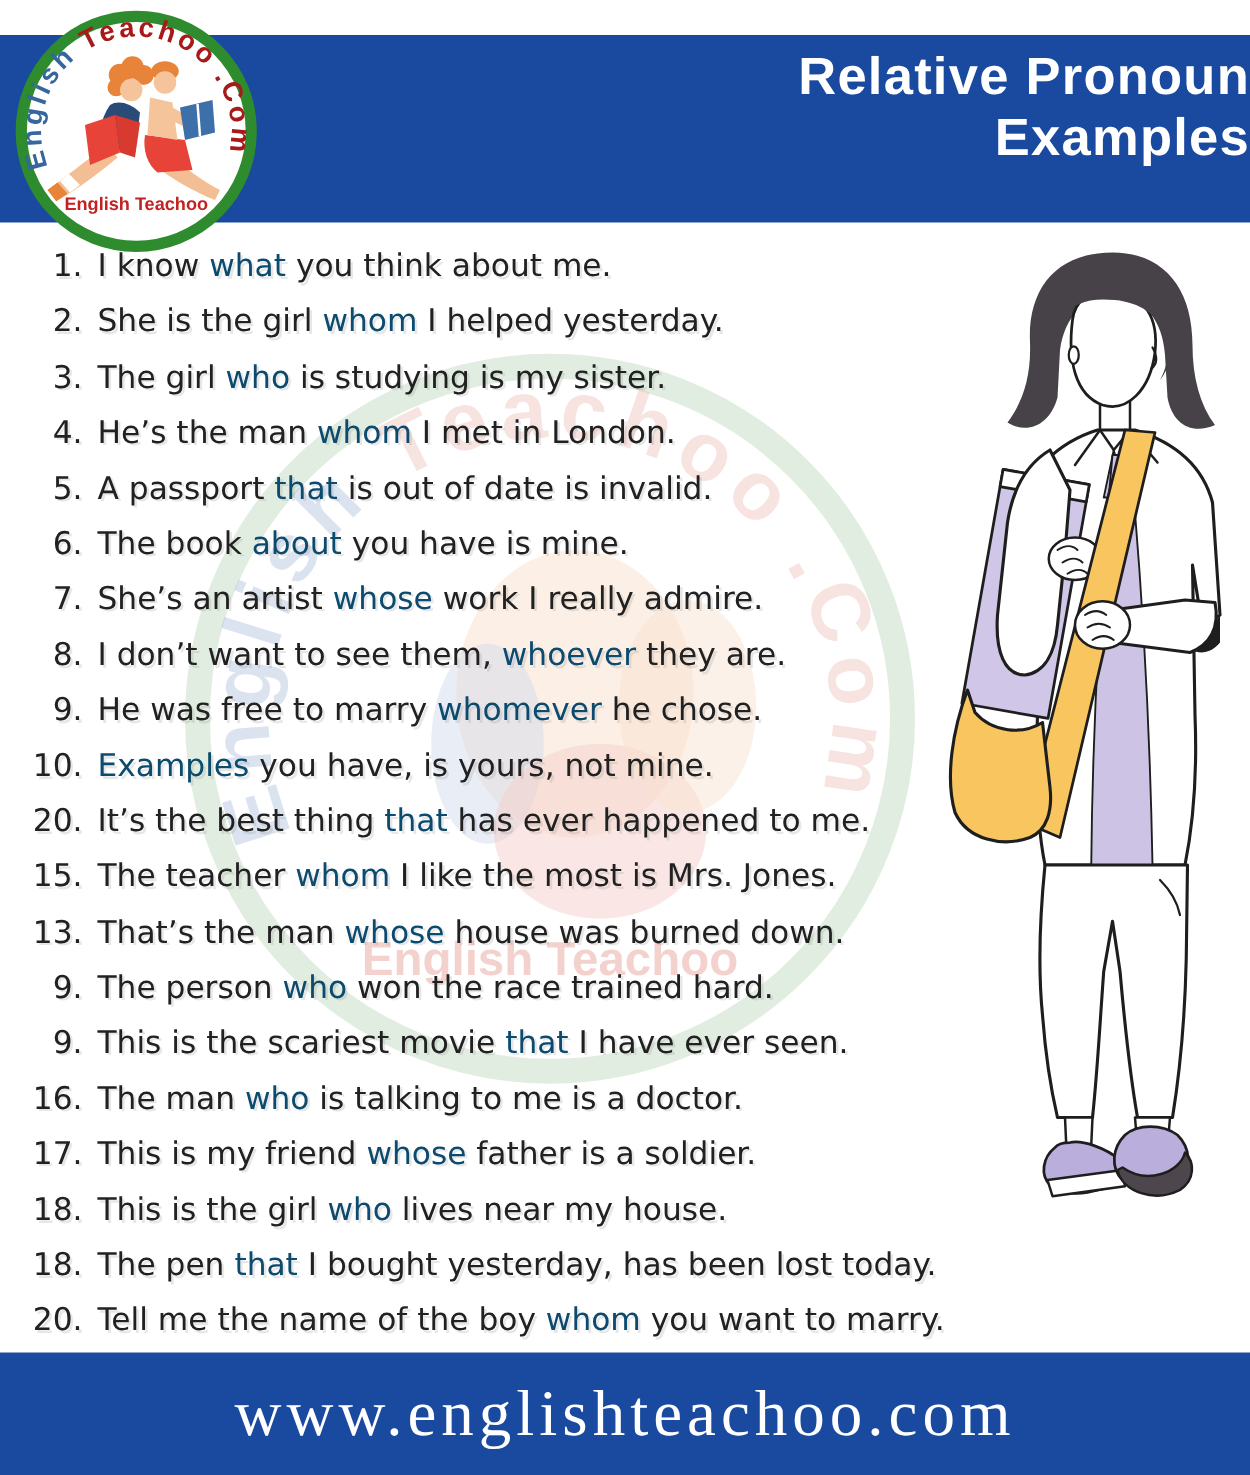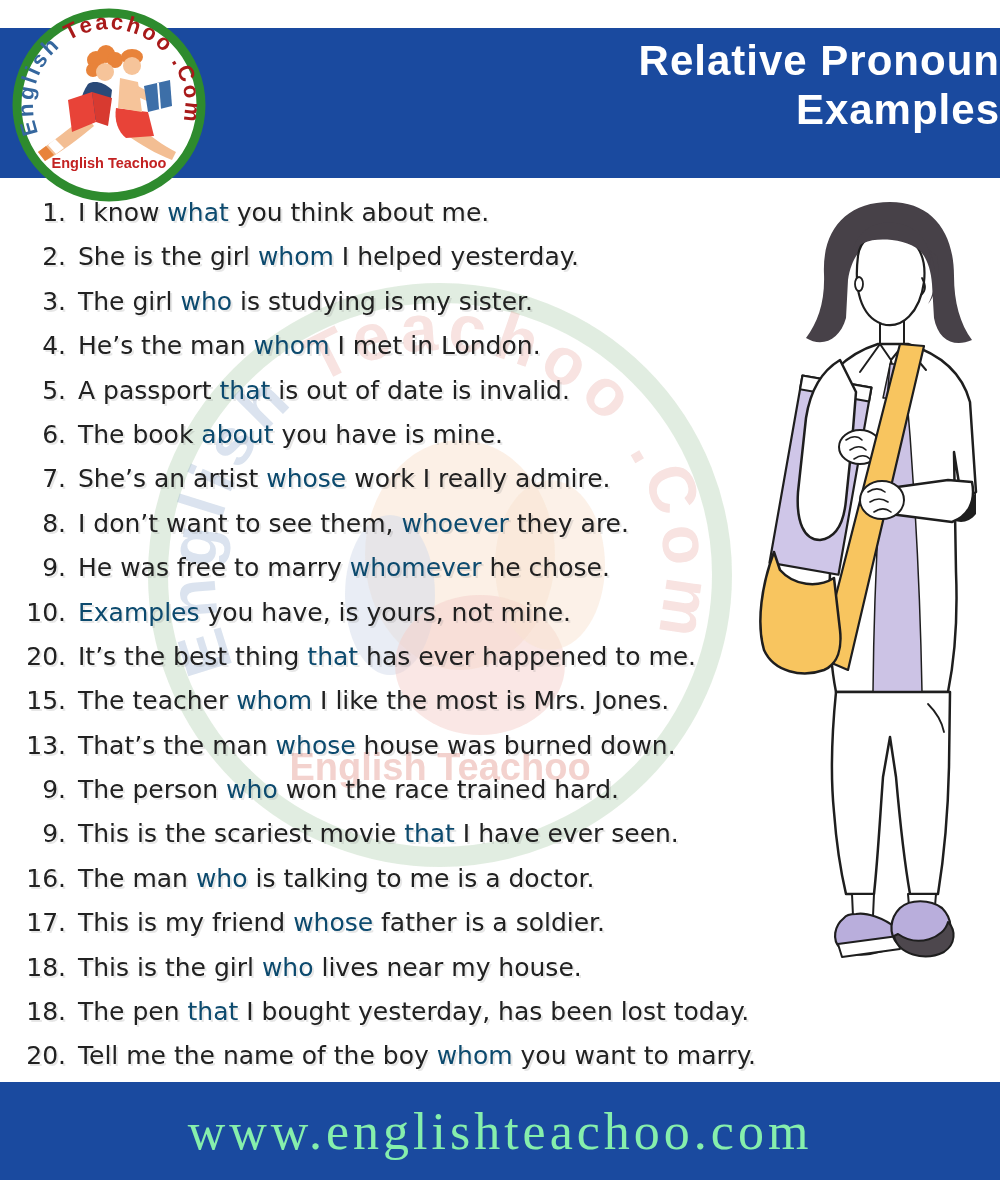--- a/index.html
+++ b/index.html
@@ -29,21 +29,21 @@
   }
   .examples li {
     display: flex; white-space: nowrap;
     font-size: 25px; line-height: 31px; margin-bottom: 13.4px;
     color: #212121;
     text-shadow: 2px 2px 0 rgba(120,120,120,0.18);
   }
   .examples .num { width: 46px; text-align: right; margin-right: 12px; flex: none; }
   .examples .kw { color: #0c4a6e; }
   .footer-url {
-    color: #86efac; font-size: 52px; letter-spacing: 4px;
+    color: #ffffff; font-size: 52px; letter-spacing: 4px;
     font-family: "Liberation Serif", serif; font-weight: 400;
   }
 </style>
 </head>
 <body>
 
 <div class="band header-band"></div>
 <div class="title">
   <div>Relative Pronoun</div>
   <div>Examples</div>

